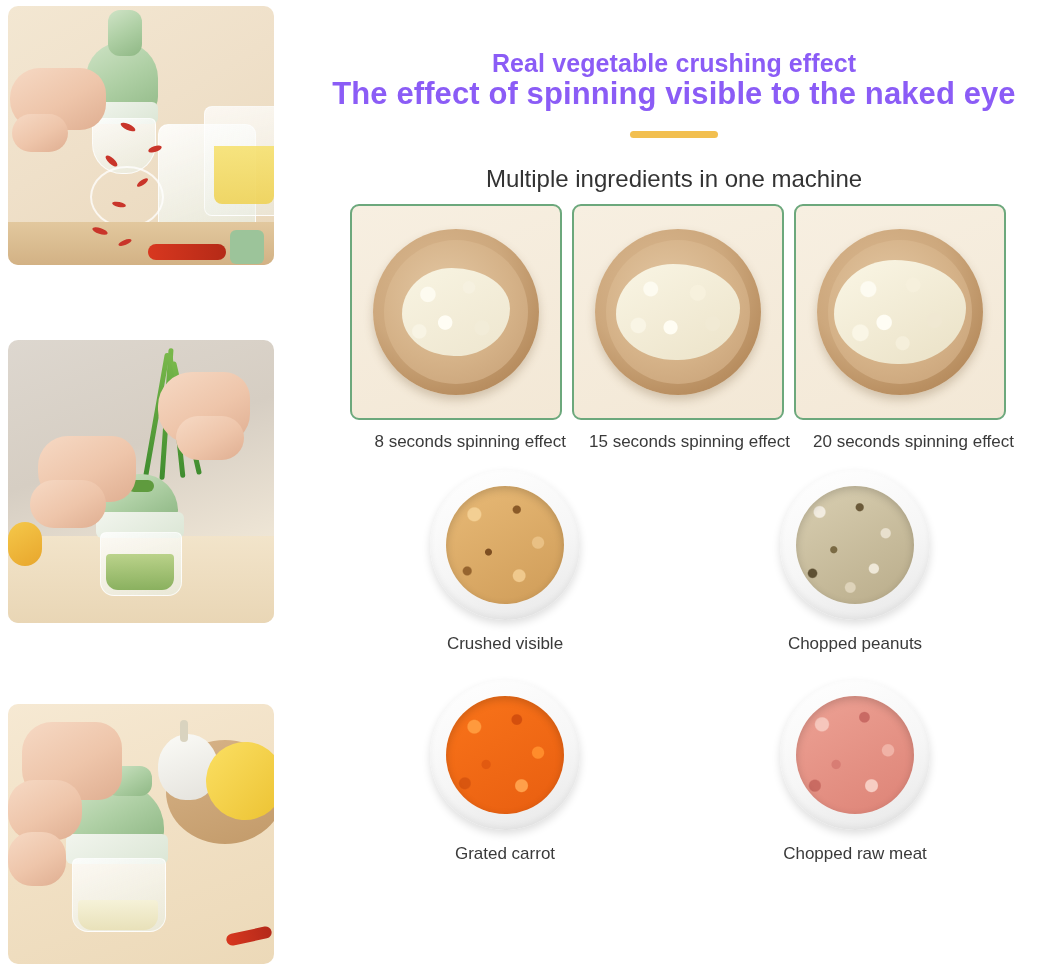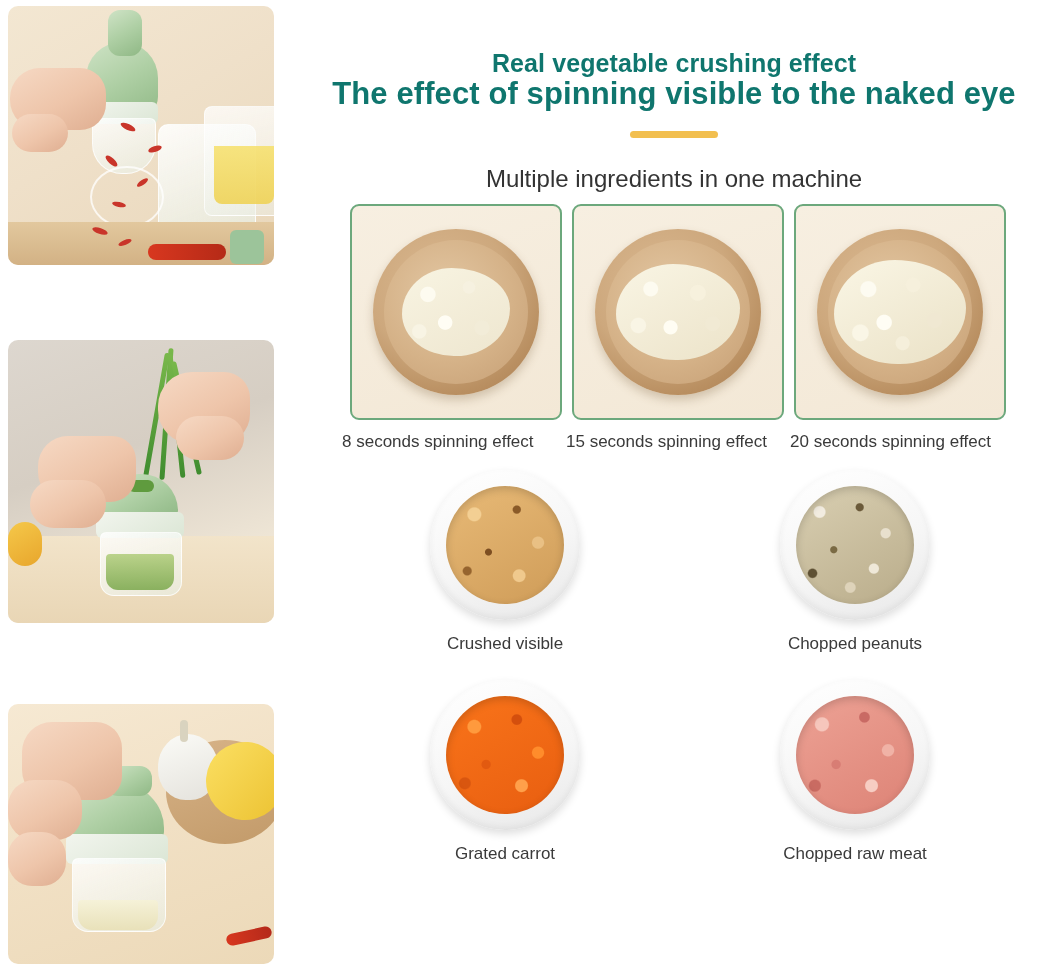--- a/index.html
+++ b/index.html
@@ -33,21 +33,21 @@
   .dev-light{background:linear-gradient(150deg,#f2f5ee 0%,#dbe6d5 100%);}
   .dev-clear{background:linear-gradient(160deg,rgba(255,255,255,.80),rgba(232,240,230,.62));
              border:1px solid rgba(255,255,255,.75);}
   .chili{background:#c9352a;border-radius:50%;}
   .chive{background:linear-gradient(180deg,#79b84b,#3f8c2f);border-radius:3px;}
 
   
   .content{position:absolute;left:290px;top:0;width:768px;height:969px;}
 
   .headline{
-    text-align:center;color:#0f766e;
+    text-align:center;color:#8b5cf6;
     font-weight:bold;letter-spacing:.1px;
   }
   .h-line1{font-size:25px;line-height:30px;padding-top:48px;}
   .h-line2{font-size:31px;line-height:32px;}
   .divider-wrap{text-align:center;padding-top:14px;}
   .divider{display:inline-block;width:88px;height:7px;border-radius:4px;background:#f2bf4f;}
   .subhead{
     text-align:center;color:#333333;font-size:24px;line-height:30px;padding-top:22px;
   }
 
@@ -96,21 +96,21 @@
       radial-gradient(circle at 76% 58%, #f0e8d2 0 6%, transparent 7%),
       radial-gradient(circle at 20% 70%, #faf6e6 0 6%, transparent 7%),
       radial-gradient(circle at 52% 80%, #f5efdb 0 6%, transparent 7%),
       linear-gradient(150deg,#faf6e5,#eae1c6);}
 
   .panel-captions{
     position:absolute;left:52px;top:432px;width:672px;
     display:flex;
     font-size:17px;color:#3a3a3a;
   }
-  .panel-captions span{flex:1;text-align:left;white-space:nowrap;}
+  .panel-captions span{flex:1;text-align:right;white-space:nowrap;}
 
   
   .bowls{position:absolute;left:40px;top:470px;width:700px;}
   .bowl-row{display:flex;}
   .bowl-cell{flex:1;display:flex;flex-direction:column;align-items:center;}
   .bowl{
     width:150px;height:150px;border-radius:50%;
     background:linear-gradient(160deg,#ffffff 0%,#f6f6f6 55%,#e8e8e8 100%);
     box-shadow:0 4px 9px rgba(0,0,0,.13), inset 0 -3px 6px rgba(0,0,0,.05);
     display:flex;align-items:center;justify-content:center;

